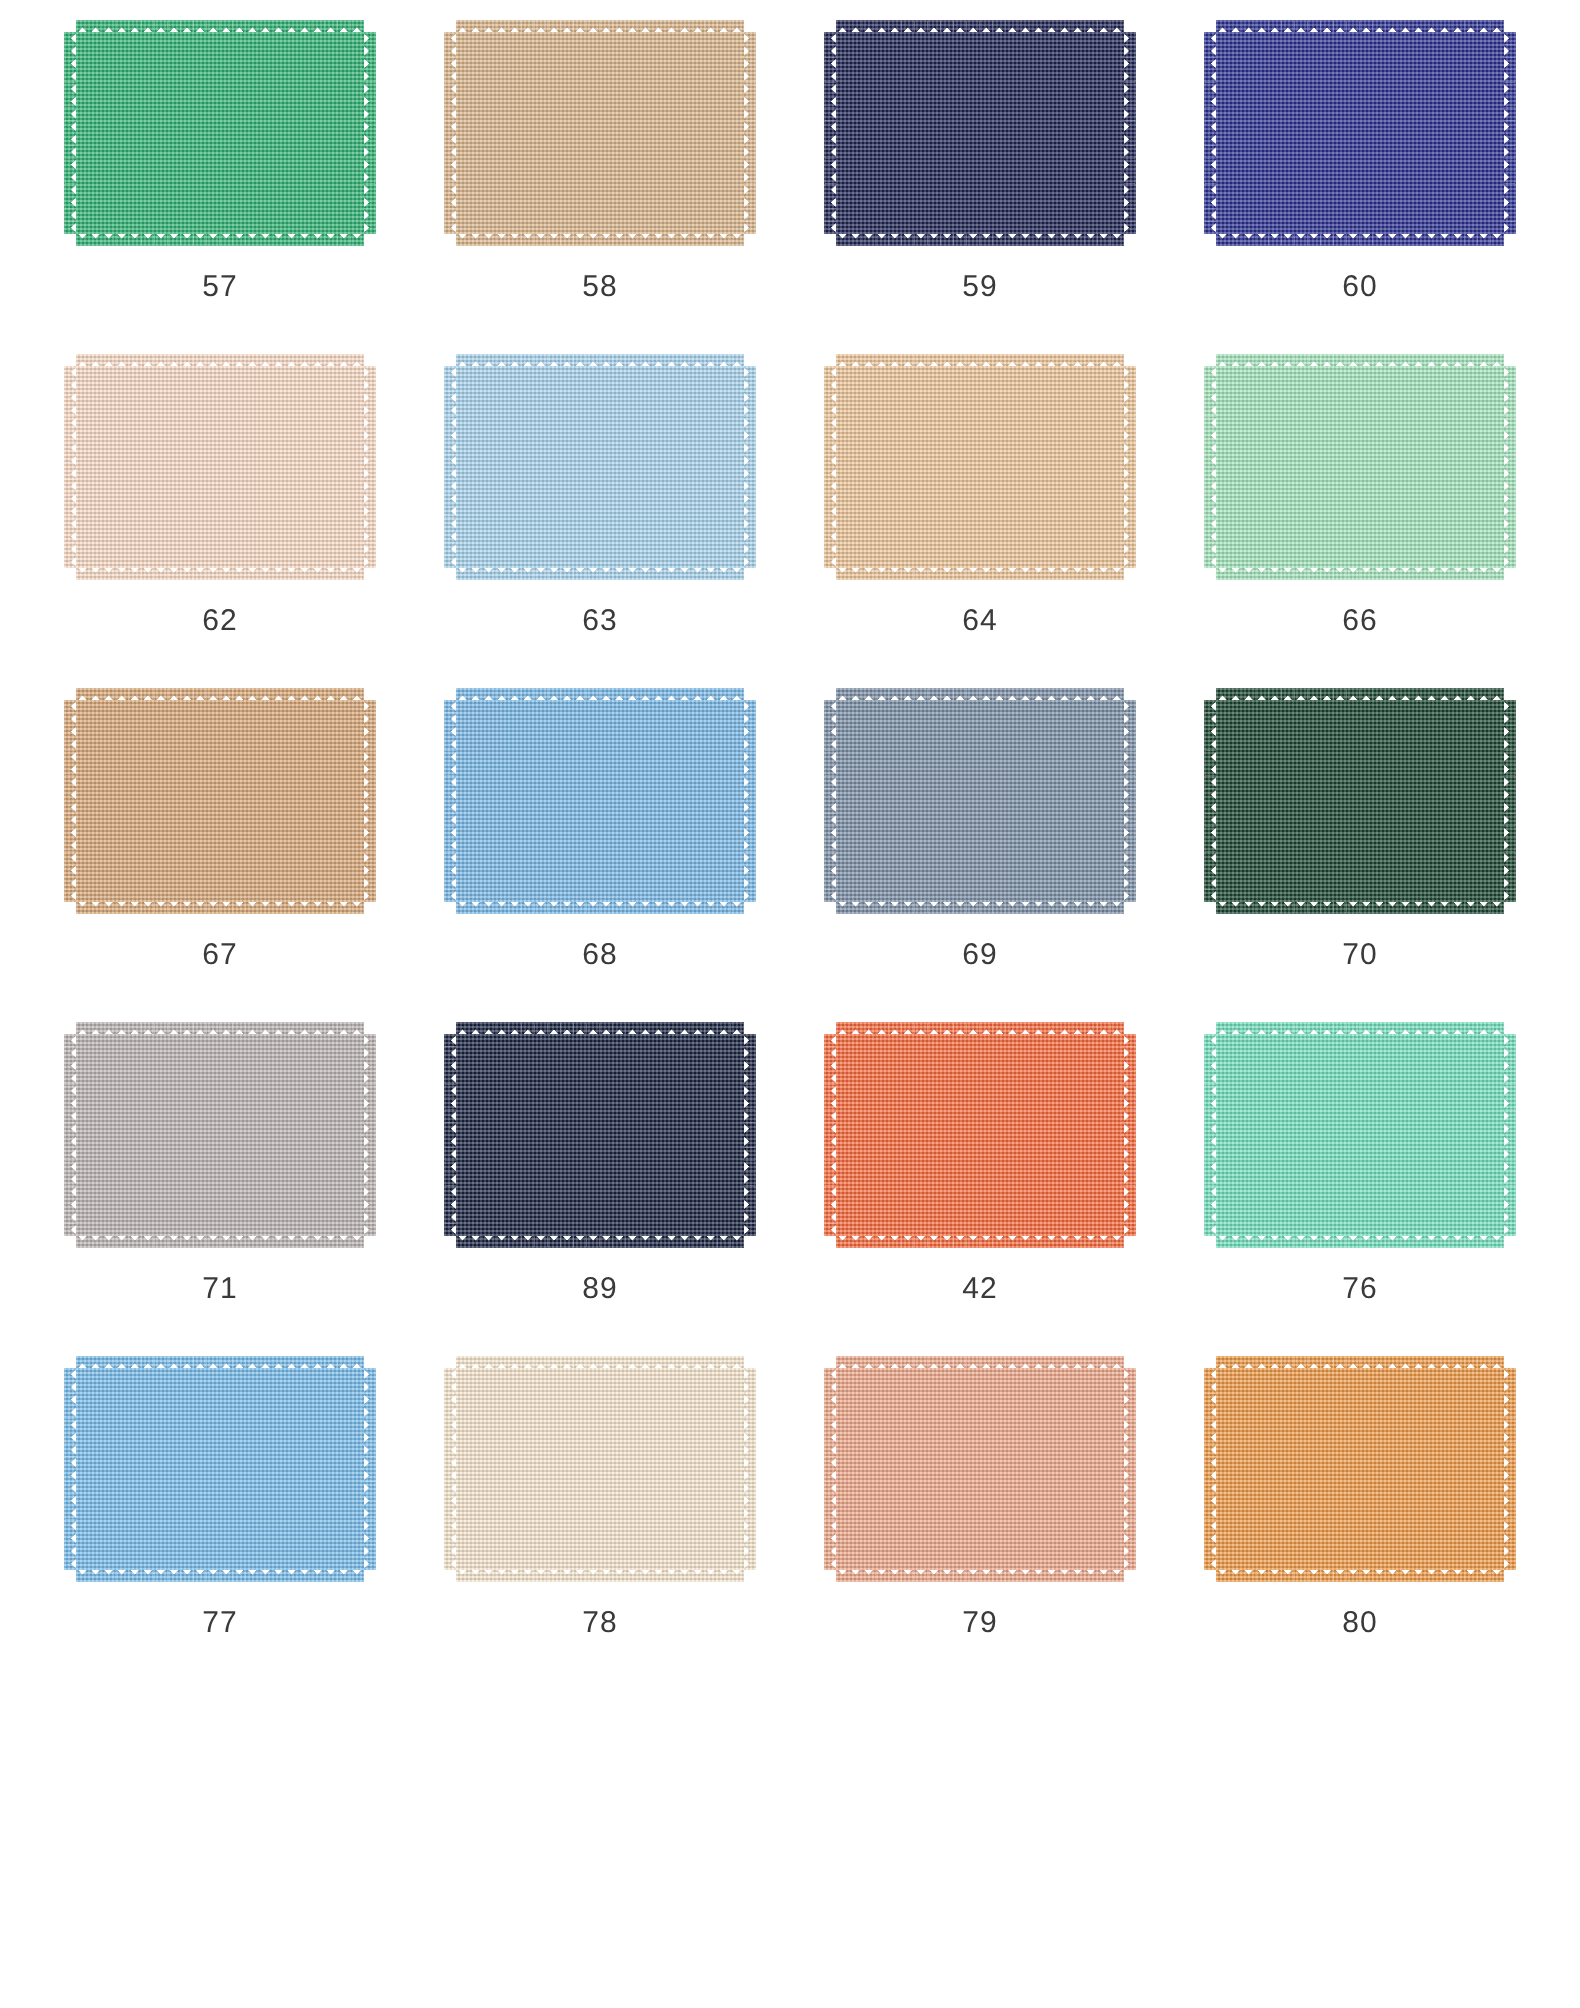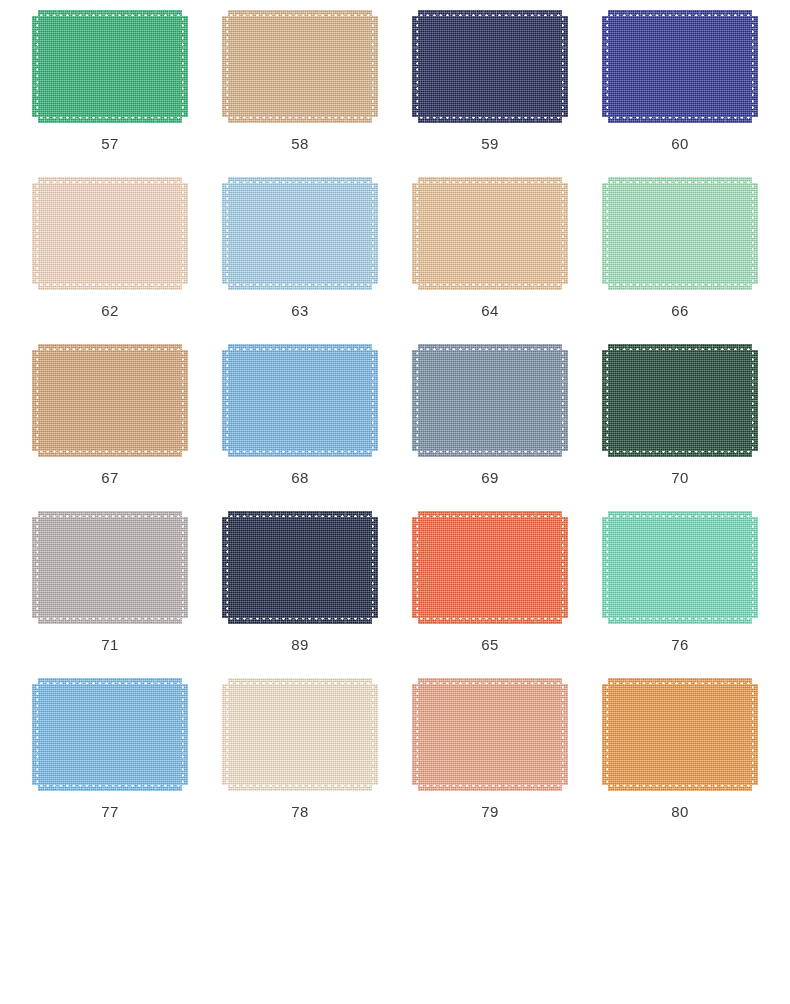--- a/index.html
+++ b/index.html
@@ -427,21 +427,21 @@
         <div class="fab-zig bottom" style="background: rgb(249, 106, 60);">
           <div class="weave"></div>
         </div>
         <div class="fab-zig left" style="background: rgb(249, 106, 60);">
           <div class="weave"></div>
         </div>
         <div class="fab-zig right" style="background: rgb(249, 106, 60);">
           <div class="weave"></div>
         </div>
       </div>
-      <div class="swatch-label">65</div>
+      <div class="swatch-label">42</div>
     </div>
     <div class="swatch-cell">
       <div class="swatch-figure">
         <div class="fab-core" style="background: rgb(114, 224, 189);">
           <div class="weave"></div>
         </div>
         <div class="fab-zig top" style="background: rgb(114, 224, 189);">
           <div class="weave"></div>
         </div>
         <div class="fab-zig bottom" style="background: rgb(114, 224, 189);">

